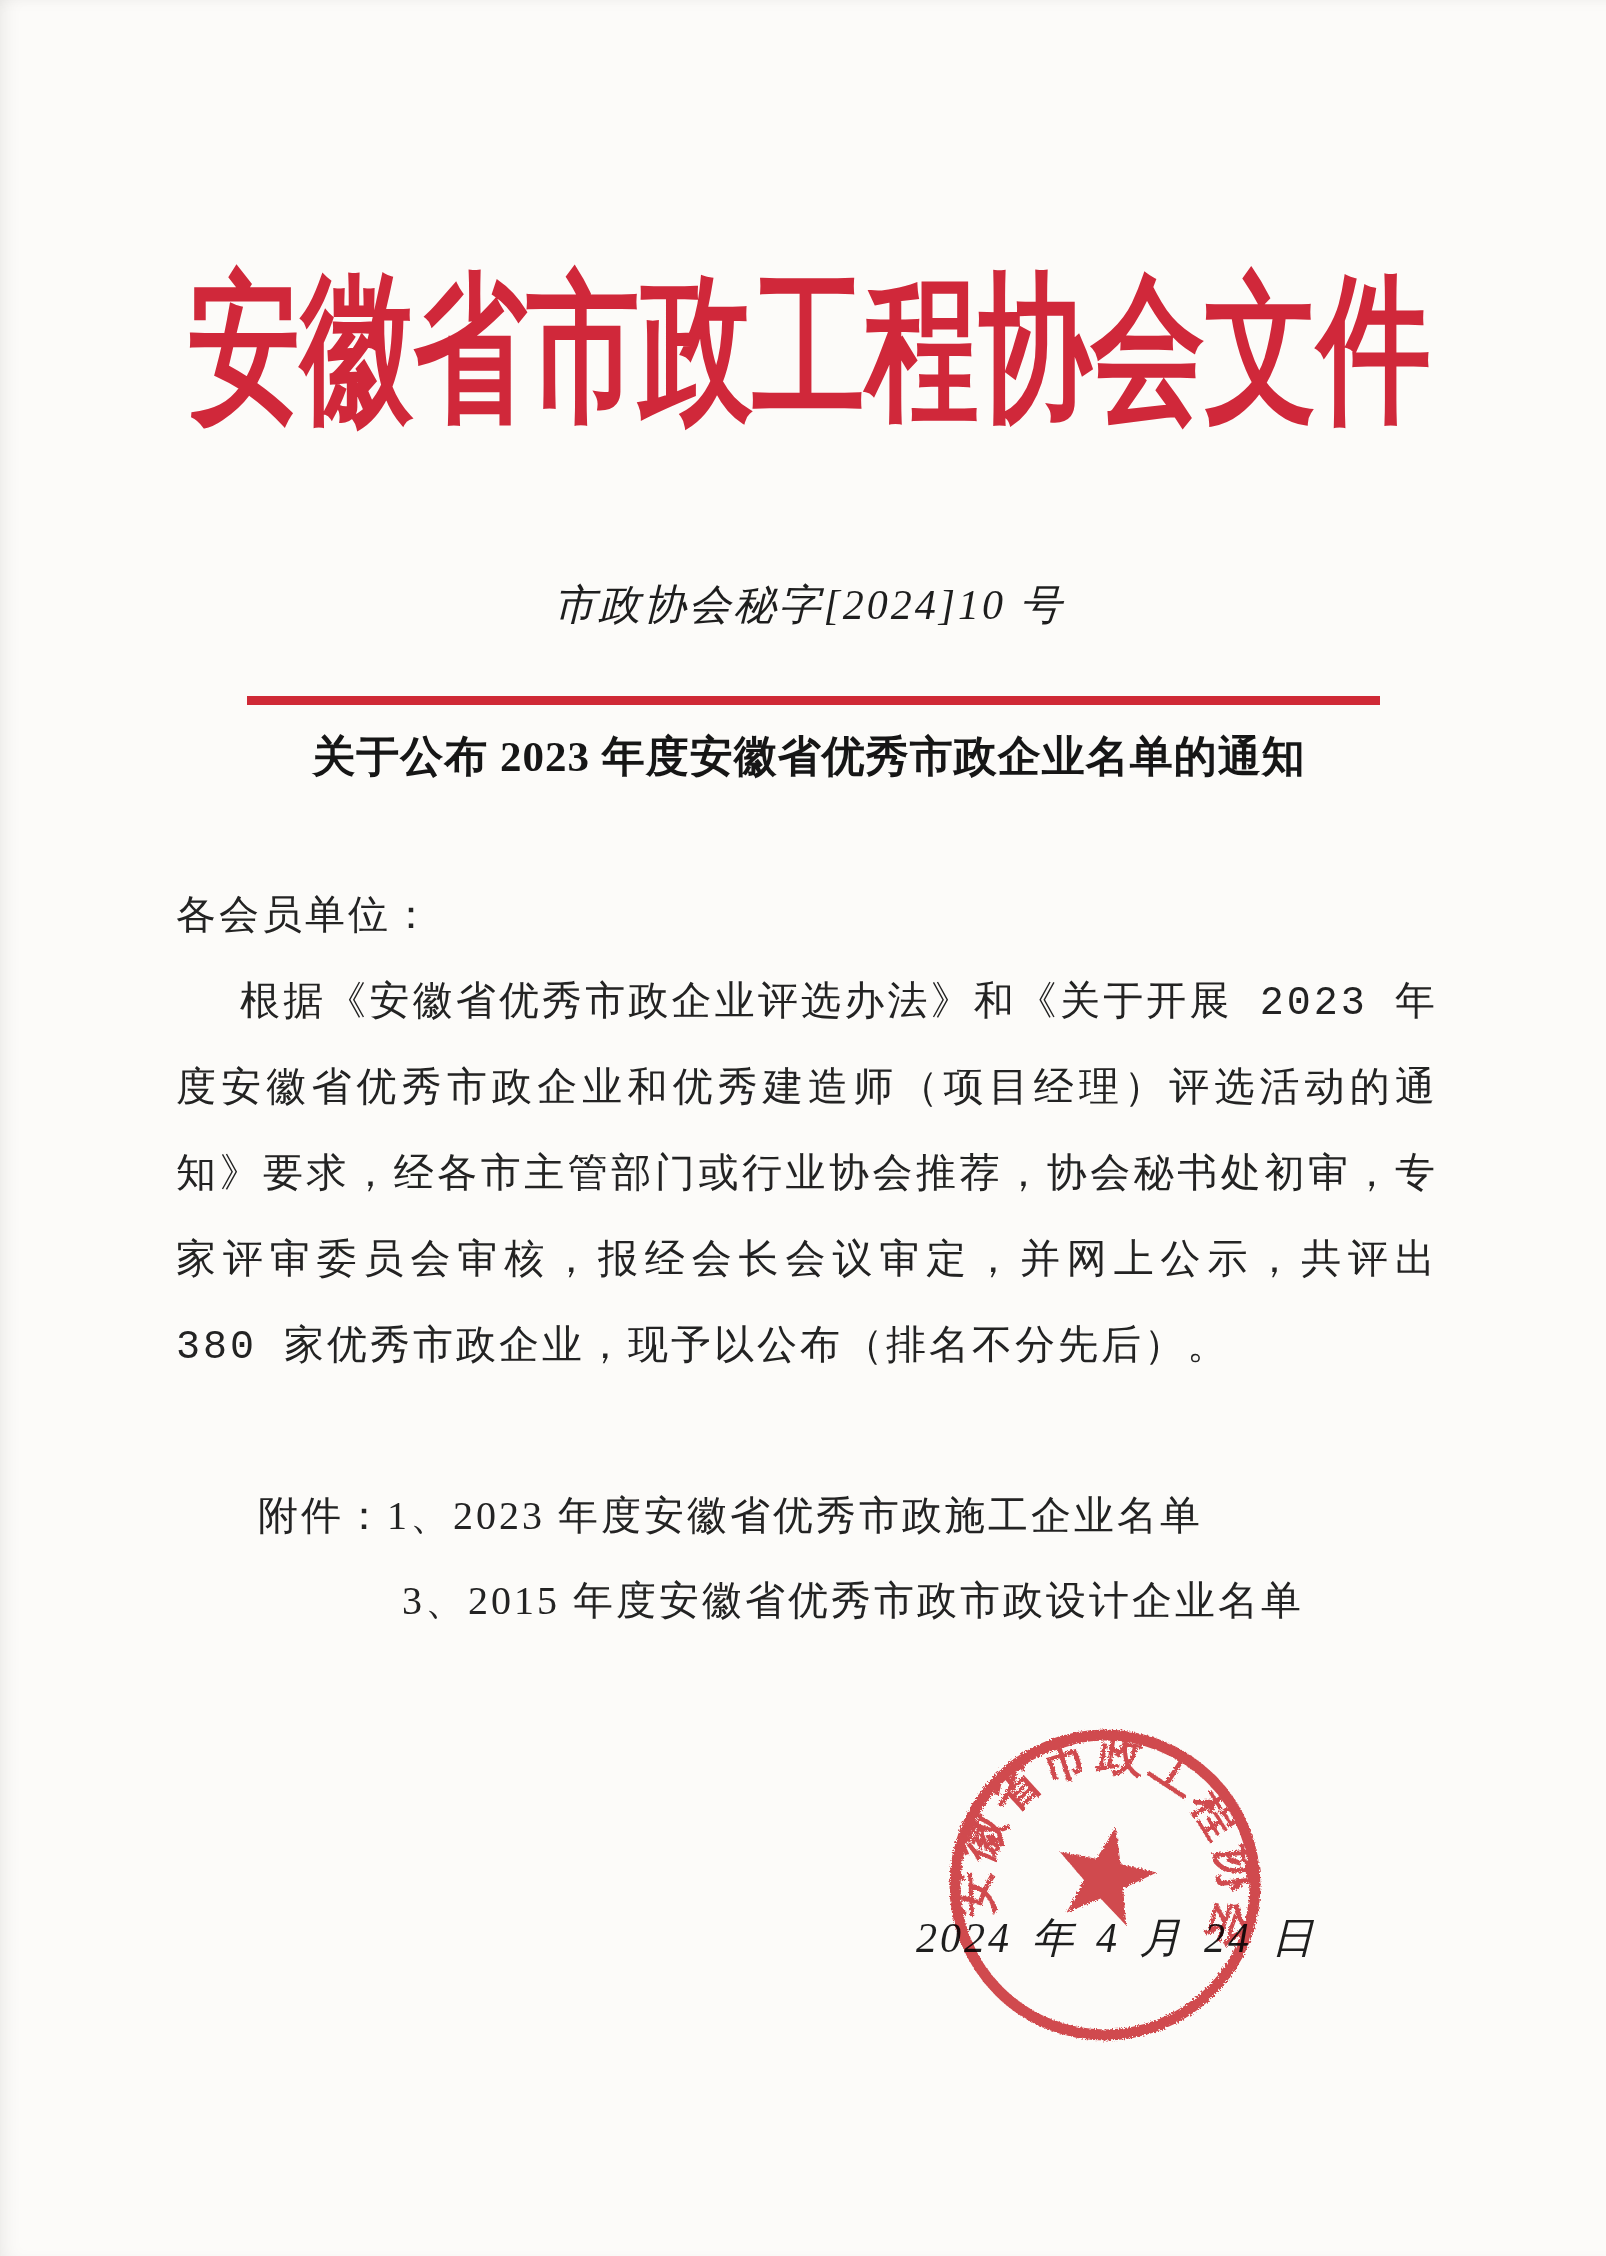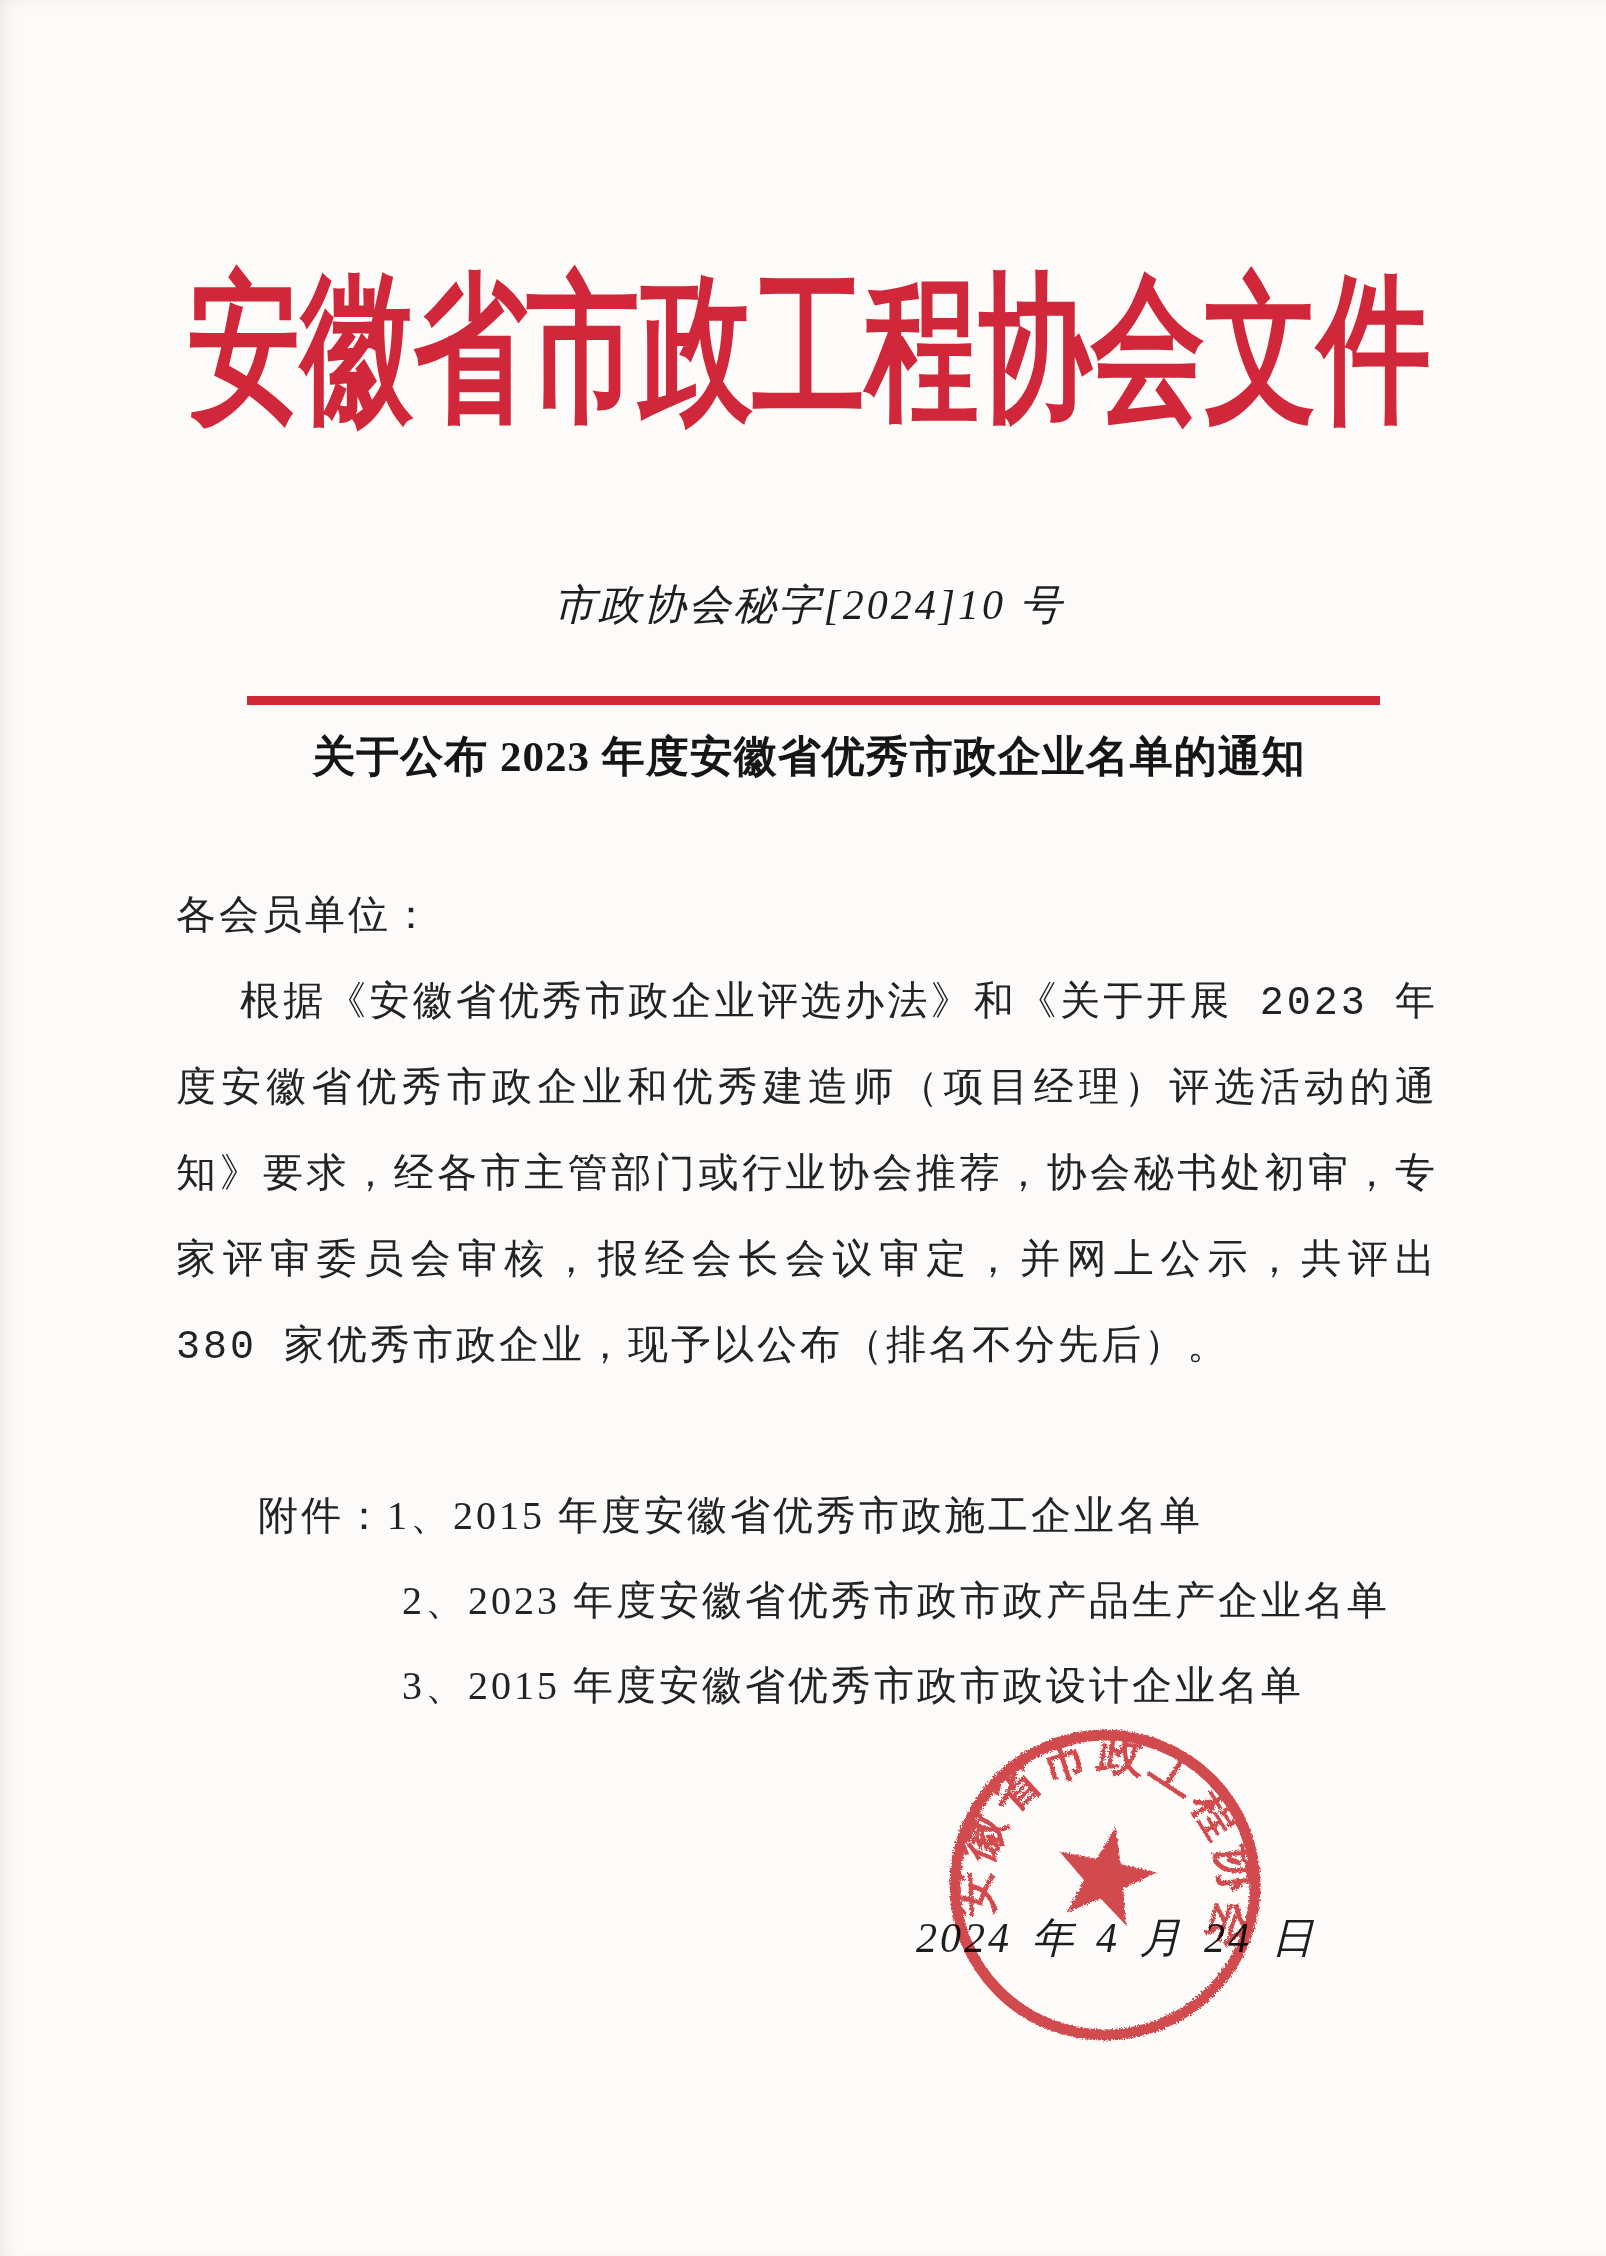--- a/index.html
+++ b/index.html
@@ -148,22 +148,21 @@
   <div class="red-rule"></div>
 
   <h2 class="notice-title">关于公布 2023 年度安徽省优秀市政企业名单的通知</h2>
 
   <div class="body-text">
     <p class="salutation">各会员单位：</p>
     <p class="main-paragraph">根据《安徽省优秀市政企业评选办法》和《关于开展 2023 年度安徽省优秀市政企业和优秀建造师（项目经理）评选活动的通知》要求，经各市主管部门或行业协会推荐，协会秘书处初审，专家评审委员会审核，报经会长会议审定，并网上公示，共评出 380 家优秀市政企业，现予以公布（排名不分先后）。</p>
   </div>
 
   <div class="attachments">
-    <p class="att-line att-first"><span>附件：</span><span>1、2015 年度安徽省优秀市政施工企业名单</span></p>
-    <p class="att-line att-rest">2、2023 年度安徽省优秀市政市政产品生产企业名单</p>
+    <p class="att-line att-first"><span>附件：</span><span>1、2023 年度安徽省优秀市政施工企业名单</span></p>
     <p class="att-line att-rest">3、2015 年度安徽省优秀市政市政设计企业名单</p>
   </div>
 
   <div class="issue-date">2024 年 4 月 24 日</div>
 
   <svg class="seal" viewBox="0 0 316 316" xmlns="http://www.w3.org/2000/svg">
     <defs>
       <filter id="inkRough" x="-10%" y="-10%" width="120%" height="120%">
         <feTurbulence type="fractalNoise" baseFrequency="0.55" numOctaves="2" result="noise"></feTurbulence>
         <feDisplacementMap in="SourceGraphic" in2="noise" scale="5"></feDisplacementMap>

